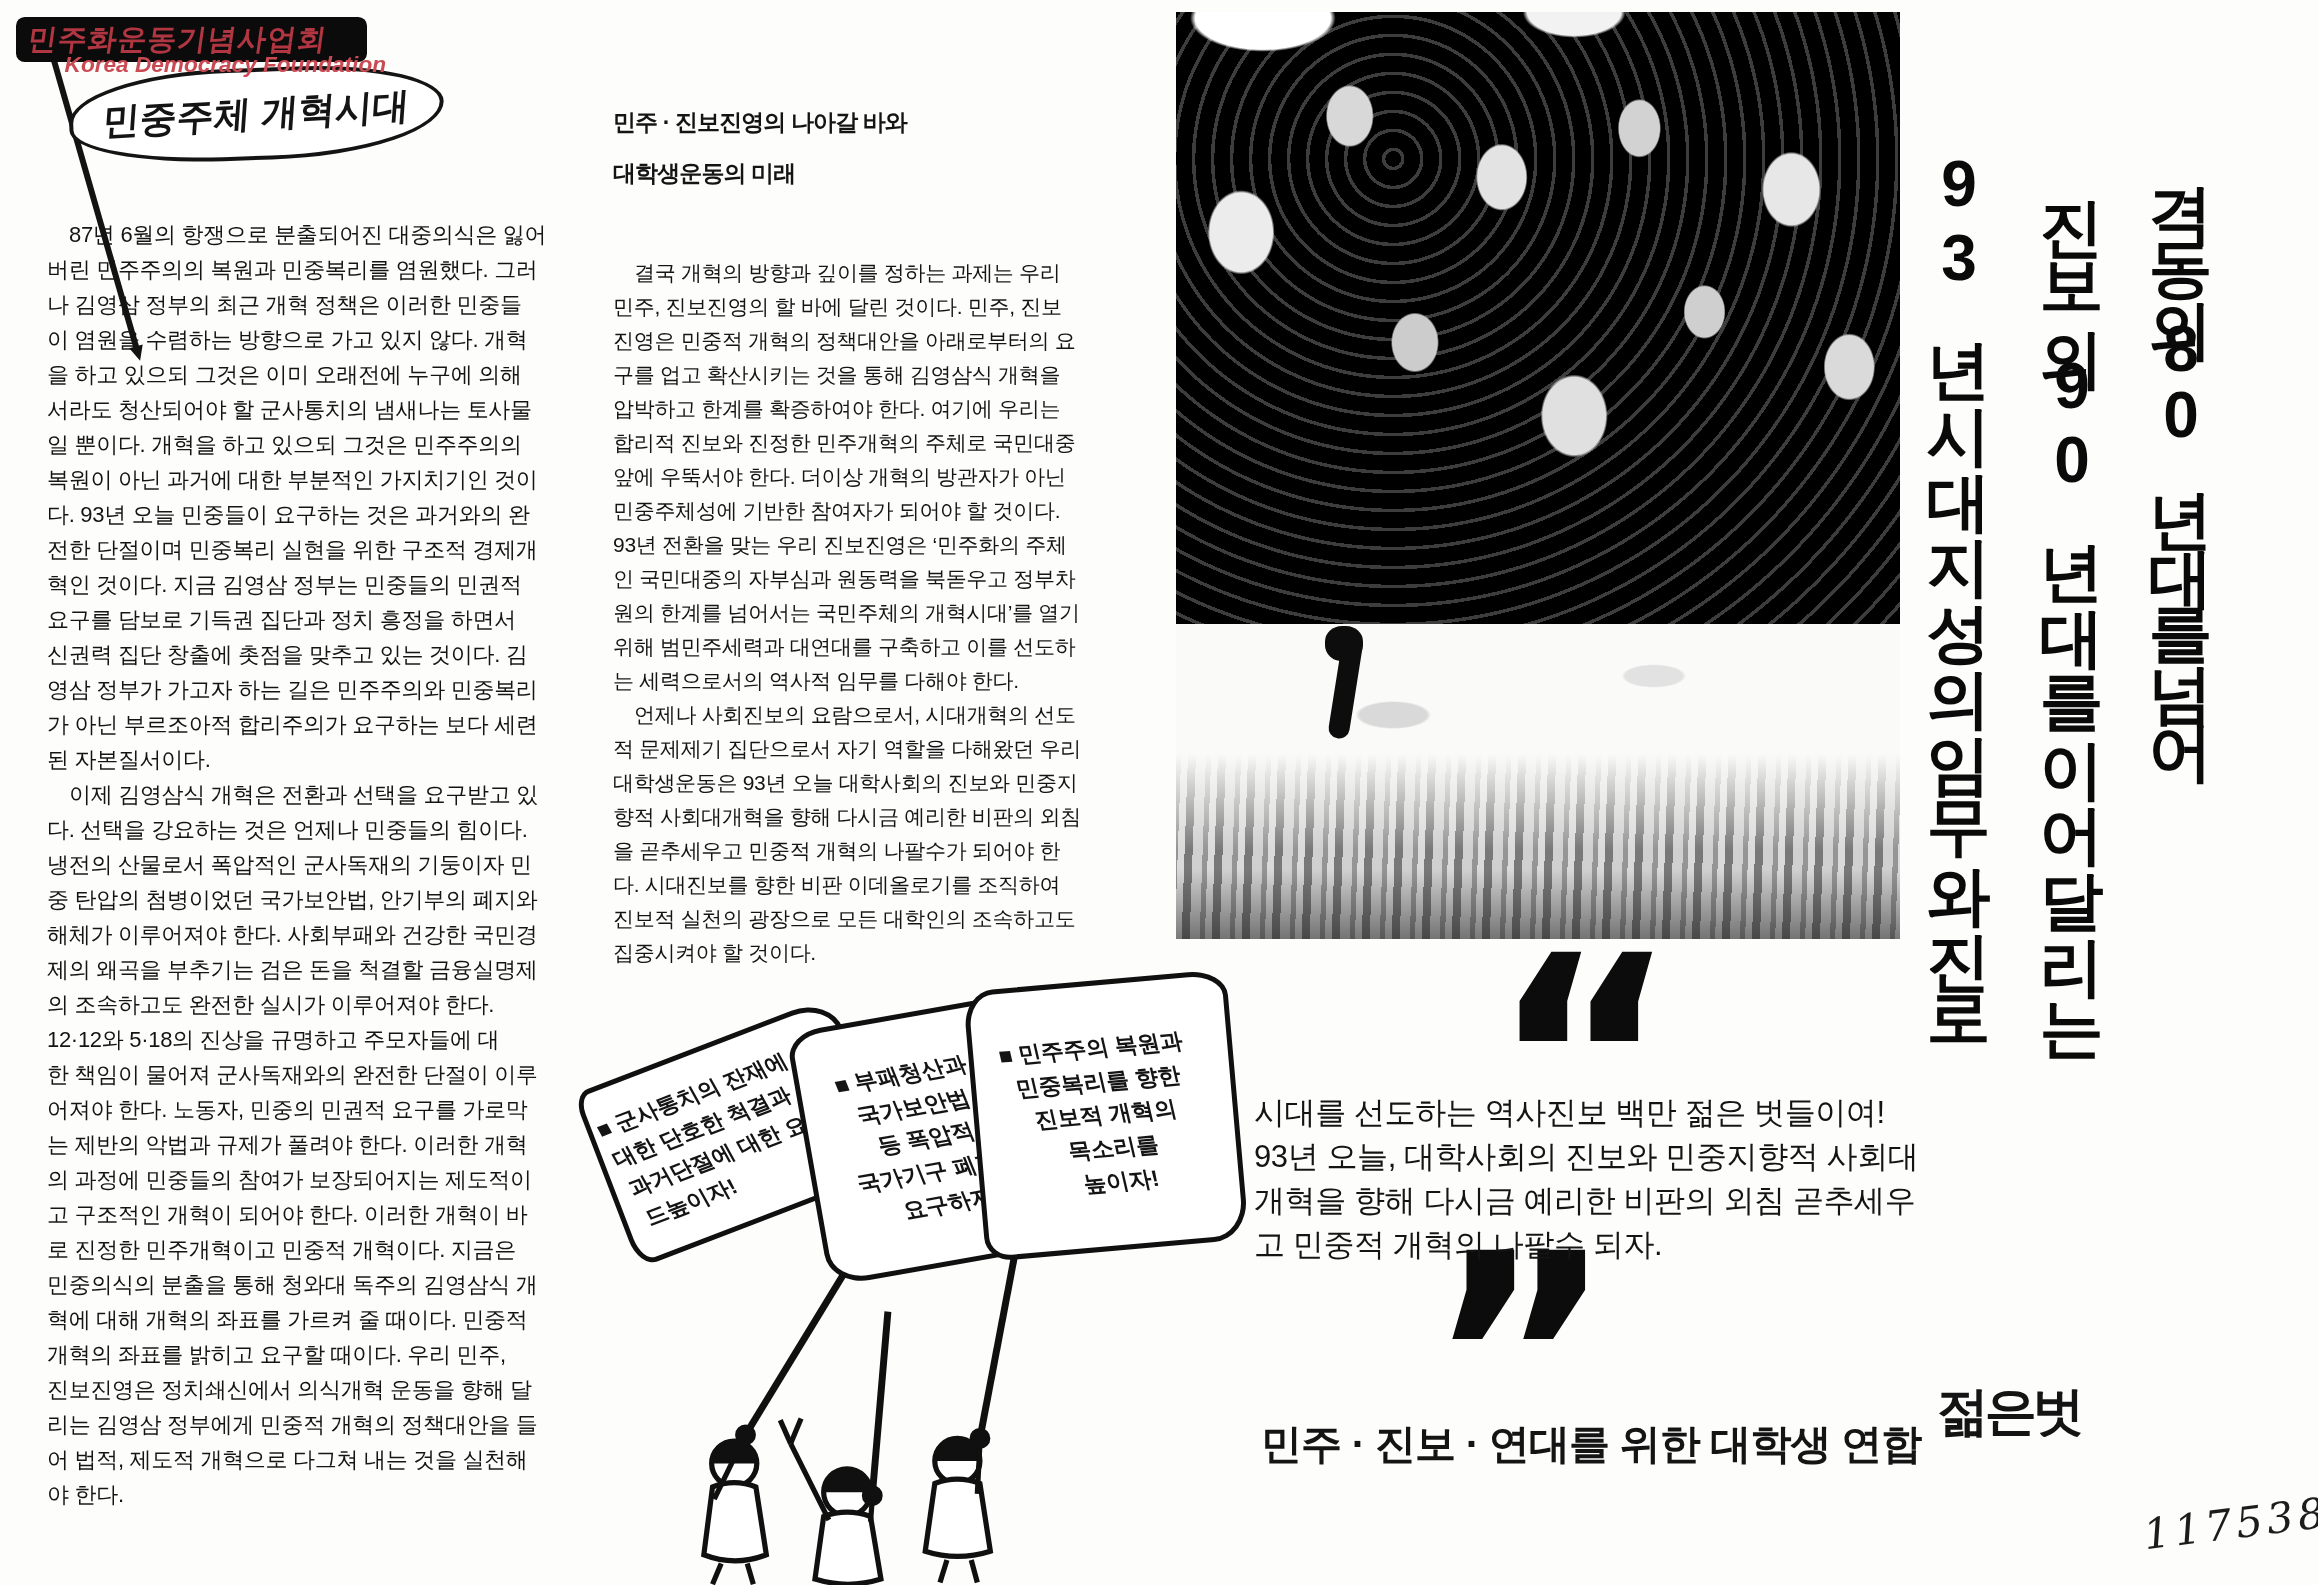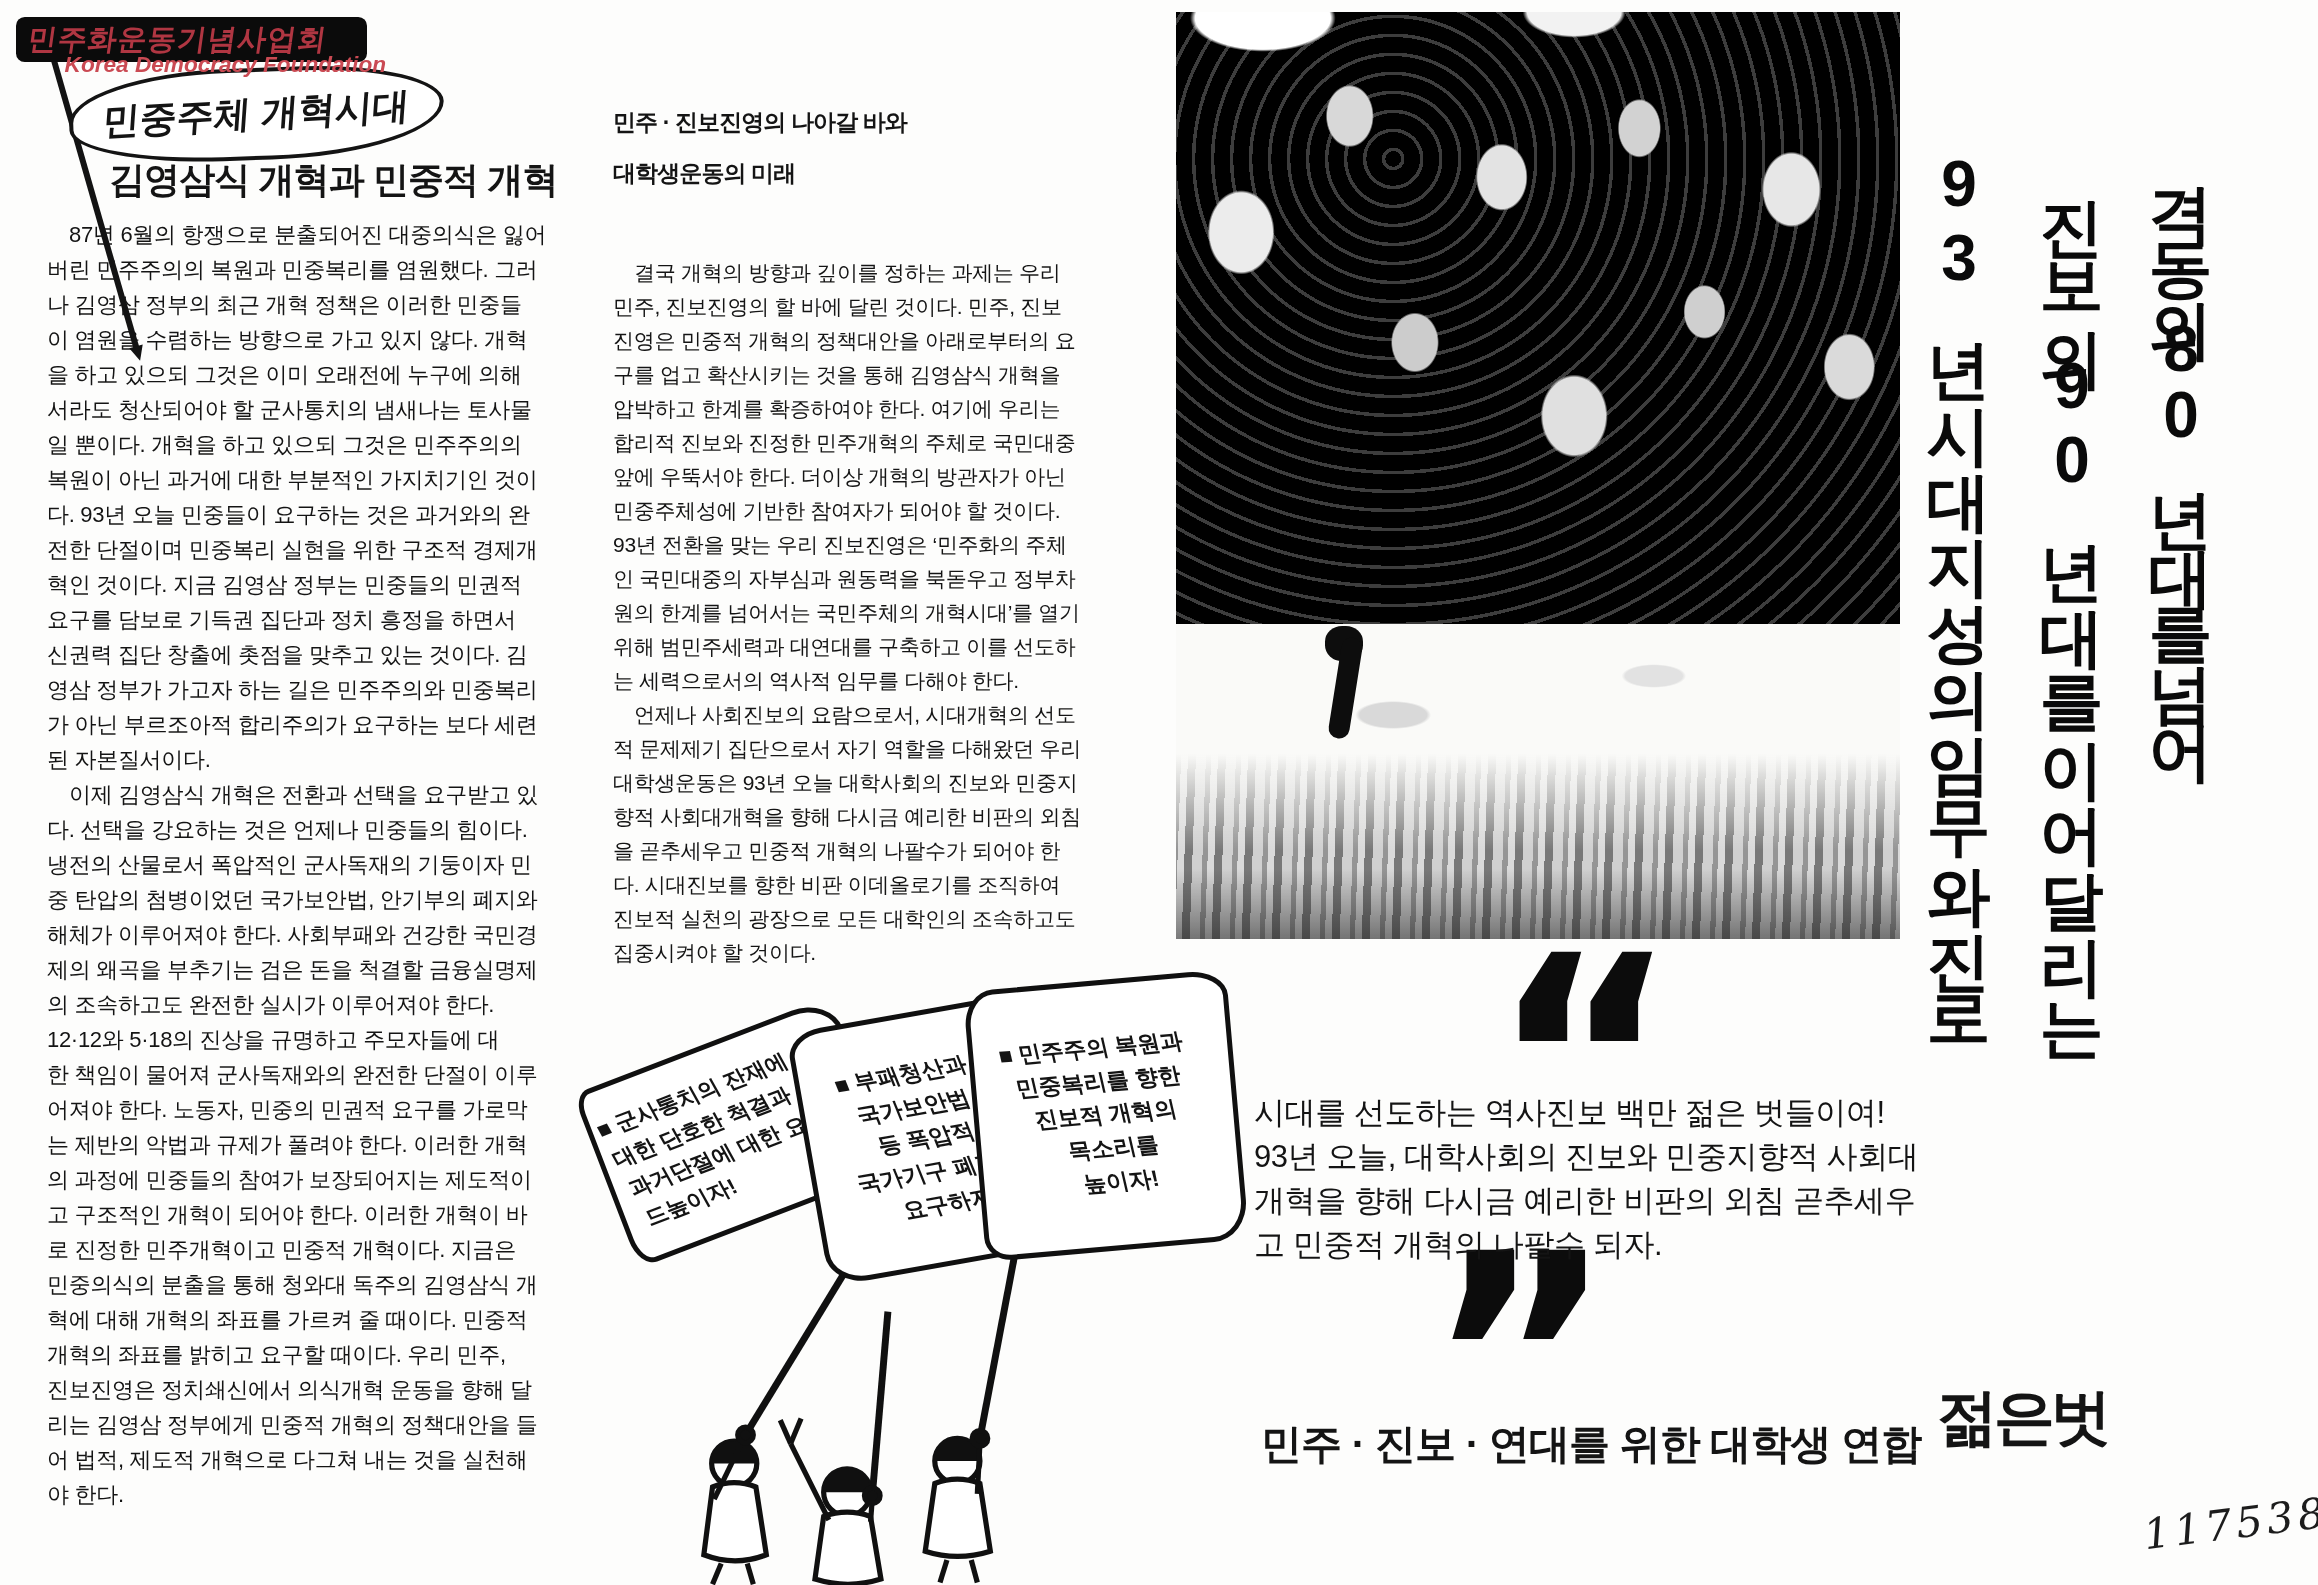--- a/index.html
+++ b/index.html
@@ -91,21 +91,21 @@
   .quote-mark { position:absolute; font-size:287px; font-weight:900; line-height:1; color:#0c0c0c;
     font-family:"DejaVu Sans",sans-serif; z-index:4; }
   .quote-open { left:1490px; top:919px; }
   .quote-close { left:1426px; top:1217px; }
   .quote-text { position:absolute; left:1254px; top:1091px; width:703px; font-size:31px; font-weight:400;
     line-height:44px; letter-spacing:-0.4px; white-space:pre-line; z-index:5; }
 
   
   .coalition { position:absolute; left:1261px; top:1417px; font-size:41px; font-weight:800;
     letter-spacing:-0.9px; white-space:nowrap;text-align:center; }
-  .brand { position:absolute; left:1937px; top:1377px; font-size:61px; font-weight:900;
+  .brand { position:absolute; left:1937px; top:1377px; font-size:52px; font-weight:900;
     letter-spacing:-4.3px; white-space:nowrap; }
 
   
   .handwritten { position:absolute; left:2143px; top:1499px; font-family:"DejaVu Serif",serif;
     font-style:italic; font-size:42px; letter-spacing:4.3px; color:#1c1c1c; transform:rotate(-7deg); }
 </style>
 </head>
 <body>
 
 <div class="page">
@@ -113,21 +113,20 @@
   <div class="stamp-banner">
     <span class="stamp-ko">민주화운동기념사업회</span>
   </div>
   <div class="stamp-en">Korea Democracy Foundation</div>
 
   <div class="flagpole"></div>
   <div class="banner-flag">
     <span>민중주체 개혁시대</span>
   </div>
 
-  <div class="headline-left">김영삼식 개혁과 민중적 개혁</div>
   <div class="body-left">
     <p class="para">87년 6월의 항쟁으로 분출되어진 대중의식은 잃어
 버린 민주주의의 복원과 민중복리를 염원했다. 그러
 나 김영삼 정부의 최근 개혁 정책은 이러한 민중들
 이 염원을 수렴하는 방향으로 가고 있지 않다. 개혁
 을 하고 있으되 그것은 이미 오래전에 누구에 의해
 서라도 청산되어야 할 군사통치의 냄새나는 토사물
 일 뿐이다. 개혁을 하고 있으되 그것은 민주주의의
 복원이 아닌 과거에 대한 부분적인 가지치기인 것이
 다. 93년 오늘 민중들이 요구하는 것은 과거와의 완

